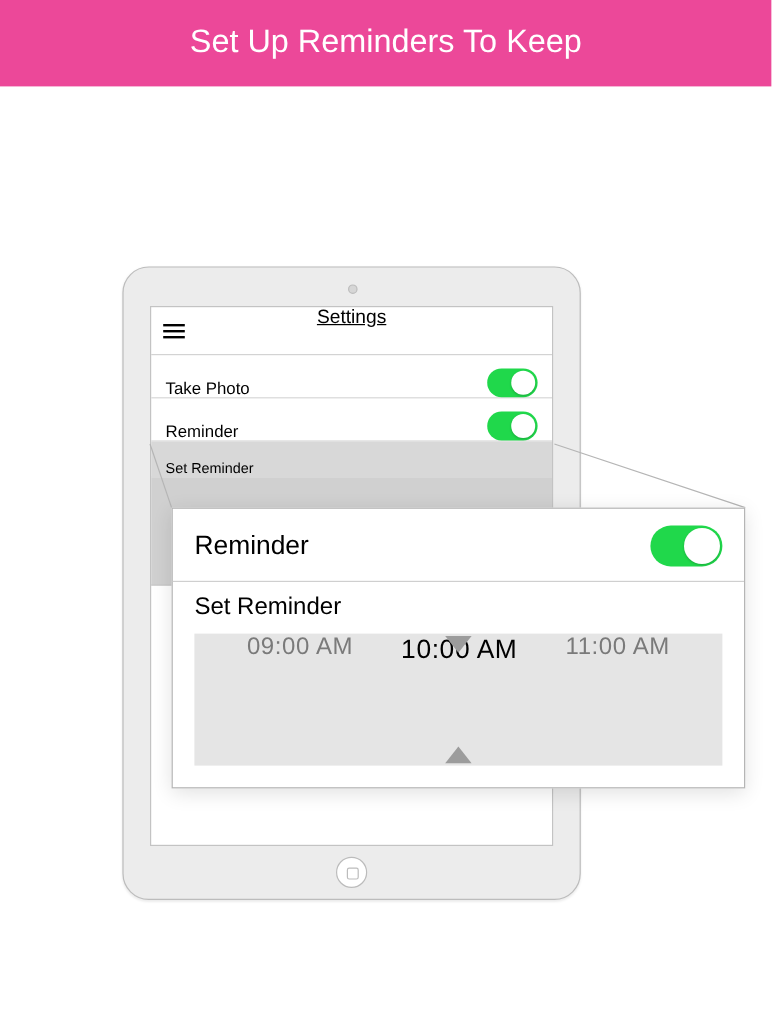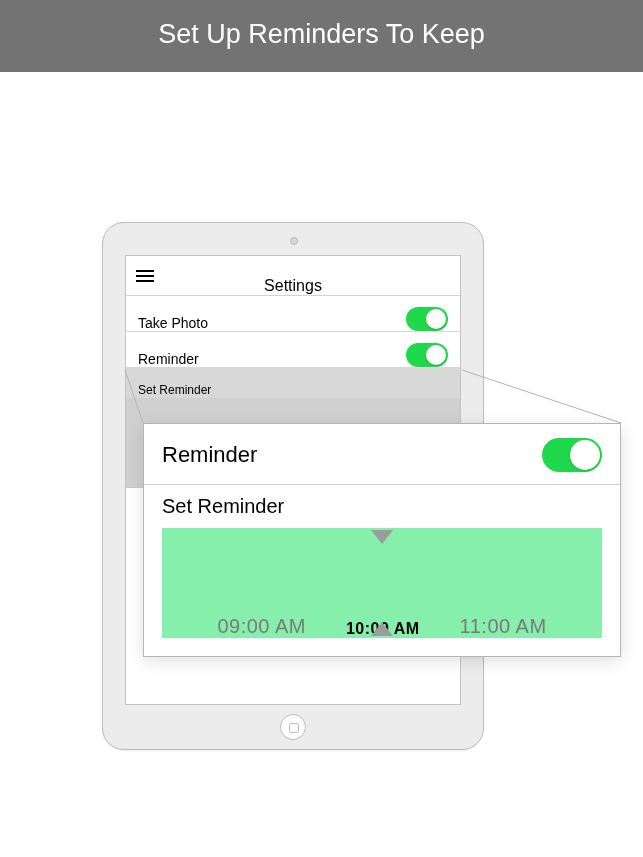--- a/index.html
+++ b/index.html
@@ -1,29 +1,29 @@
 <!DOCTYPE html>
 <html><head>
   <meta charset="utf-8">
   <style>
     * { margin: 0; padding: 0; box-sizing: border-box; }
     body { font-family: "Helvetica Neue", Helvetica, Arial, sans-serif; width: 643px; height: 857px; background: #fff; position: relative; overflow: hidden; }
 
-    .banner { background: #737373; color: #fff; text-align: center; padding: 18px 20px 20px; font-size: 27px; font-weight: 300; line-height: 1.25; }
+    .banner { background: #ec4899; color: #fff; text-align: center; padding: 18px 20px 20px; font-size: 27px; font-weight: 300; line-height: 1.25; }
 
     
     .tablet { position: absolute; top: 222px; left: 102px; width: 382px; height: 528px; background: #ececec; border: 1px solid #bcbcbc; border-radius: 22px; box-shadow: 0 1px 2px rgba(0,0,0,.08); }
     .tablet::before {  content: ""; position: absolute; top: 14px; left: 50%; width: 6px; height: 6px; margin-left: -3px; border-radius: 50%; background: #d6d6d6; border: 1px solid #bcbcbc; }
     .home-btn { position: absolute; bottom: 9px; left: 50%; width: 26px; height: 26px; margin-left: -13px; border: 1px solid #bcbcbc; border-radius: 50%; background: #fff; }
     .home-btn::after { content: ""; position: absolute; top: 50%; left: 50%; width: 8px; height: 8px; margin: -4px 0 0 -4px; border: 1px solid #bcbcbc; border-radius: 2px; }
 
     .screen { position: absolute; top: 32px; left: 22px; right: 22px; bottom: 44px; background: #fff; border: 1px solid #c3c3c3; }
 
     
-    .nav { height: 40px; border-bottom: 1px solid #d3d3d3; display: flex; align-items: flex-end; justify-content: center; position: relative; }
+    .nav { height: 40px; border-bottom: 1px solid #d3d3d3; display: flex; align-items: flex-start; justify-content: center; position: relative; text-decoration: underline; }
     .hamburger { position: absolute; left: 10px; top: 50%; transform: translateY(-50%); width: 18px; }
     .hamburger span { display: block; height: 2px; background: #000; margin: 3px 0; }
     .nav-title { font-size: 16px; font-weight: 400; }
 
     .row { height: 36px; display: flex; align-items: flex-end; justify-content: space-between; padding: 0 12px; border-bottom: 1px solid #d8d8d8; font-size: 14px; font-weight: 300; }
     .row.sub { height: 30px; background: #d8d8d8; font-size: 12px; padding: 0 12px; }
 
     
     .mini-picker { background: #d0d0d0; height: 90px; border-bottom: 1px solid #c8c8c8; }
 
@@ -31,26 +31,26 @@
     .toggle { width: 42px; height: 24px; border-radius: 12px; background: #20d84b; position: relative; }
     .toggle::after { content: ""; position: absolute; top: 2px; right: 2px; width: 20px; height: 20px; border-radius: 50%; background: #fff; box-shadow: 0 1px 2px rgba(0,0,0,.2); }
     .toggle.large { width: 60px; height: 34px; border-radius: 17px; }
     .toggle.large::after { width: 30px; height: 30px; top: 2px; right: 2px; }
 
     
     .callout { position: absolute; top: 423px; left: 143px; width: 478px; background: #fff; border: 1px solid #b5b5b5; box-shadow: 0 4px 16px rgba(0,0,0,.12); }
     .c-row { display: flex; align-items: center; justify-content: space-between; padding: 14px 18px 12px; border-bottom: 1px solid #cfcfcf; font-size: 22px; font-weight: 300; }
     .c-sub { padding: 10px 18px 6px; font-size: 20px; font-weight: 300; }
 
-    .picker { margin: 4px 18px 18px; height: 110px; background: #86efac; position: relative; display: flex; align-items: flex-end; justify-content: center; gap: 40px; font-weight: 300; }
+    .picker { margin: 4px 18px 18px; height: 110px; background: #e5e5e5; position: relative; display: flex; align-items: flex-start; justify-content: center; gap: 40px; font-weight: 300; }
     .picker .tri { position: absolute; left: 50%; width: 0; height: 0; transform: translateX(-50%); }
     .picker .tri.top { top: 2px; border-left: 11px solid transparent; border-right: 11px solid transparent; border-top: 14px solid #9c9c9c; }
     .picker .tri.bottom { bottom: 2px; border-left: 11px solid transparent; border-right: 11px solid transparent; border-bottom: 14px solid #9c9c9c; }
     .opt { font-size: 20px; color: #7a7a7a; letter-spacing: .5px; }
-    .opt.selected { color: #000; font-weight: 700; font-size: 16px; }
+    .opt.selected { color: #000; font-weight: 400; font-size: 22px; }
 
     
     .connector { position: absolute; pointer-events: none; }
   </style>
 </head>
 <body>
 
 <div class="banner">
   <span>Set Up Reminders To Keep</span><br>
 </div>

